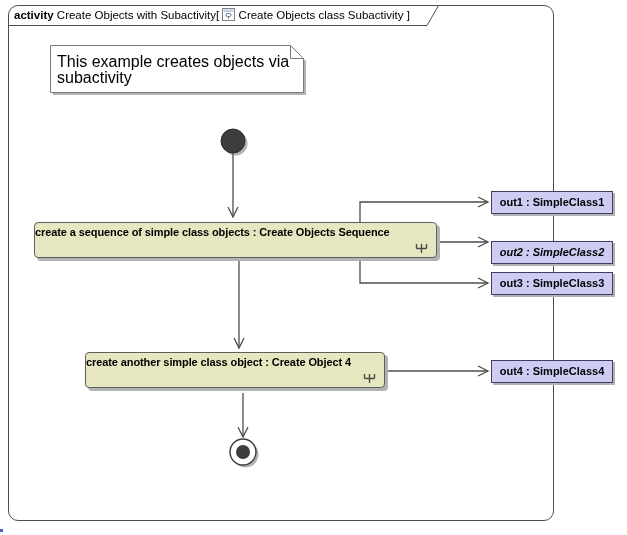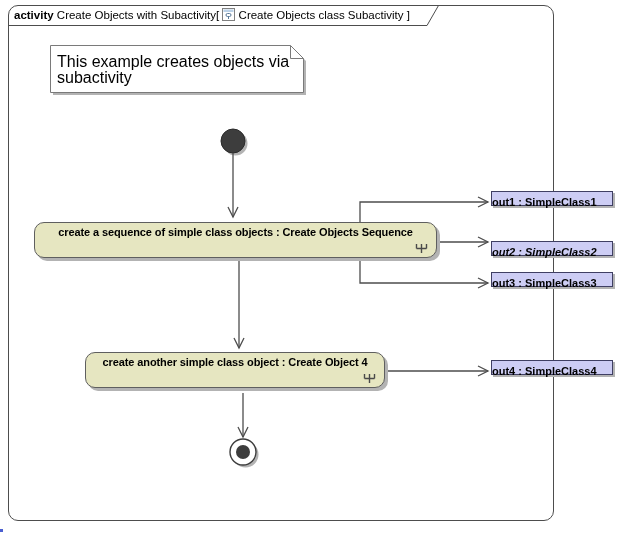--- a/index.html
+++ b/index.html
@@ -12,34 +12,34 @@
     left:8px;top:5px;width:544px;height:514px;
     border:1px solid #4d4d4d;border-radius:10px;background:transparent;
   }
   #frame-title{
     left:14px;top:7px;height:17px;line-height:17px;
     font-size:11.5px;white-space:nowrap;
   }
   #frame-title .kw{font-weight:bold;}
   #svg-layer{left:0;top:0;width:627px;height:535px;pointer-events:none;}
   .action{
-    background:#e6e6c1;border:1.5px solid #5f5f5f;border-radius:10px;
+    background:#e6e6c1;border:1.5px solid #5f5f5f;border-radius:4px;
     box-shadow:3px 3px 0 #b3b3b3;
     font-weight:bold;font-size:11px;letter-spacing:-0.1px;
-    text-align:center;white-space:nowrap;box-sizing:border-box;
+    white-space:nowrap;box-sizing:border-box;
   }
   .action .lbl{display:block;padding-top:3px;}
   .action svg.rake{position:absolute;right:8px;bottom:3px;}
   #action-1{left:34px;top:222px;width:403px;height:36px;}
   #action-2{left:85px;top:352px;width:300px;height:36px;}
   .pin{
-    left:491px;width:122px;height:15px;line-height:21px;
+    left:491px;width:122px;height:23px;line-height:21px;
     background:#cdcdf4;border:1px solid #3f3f63;
     box-shadow:2px 2px 0 #b3b3b3;
-    font-weight:bold;font-size:11px;text-align:left;white-space:nowrap;
+    font-weight:bold;font-size:11px;text-align:center;white-space:nowrap;
     box-sizing:border-box;
   }
   #pin-out1{top:191px;}
   #pin-out2{top:241px;font-style:italic;}
   #pin-out3{top:272px;}
   #pin-out4{top:360px;}
   #note-text{
     left:57px;top:54px;width:244px;
     font-size:16px;line-height:15.5px;
   }

